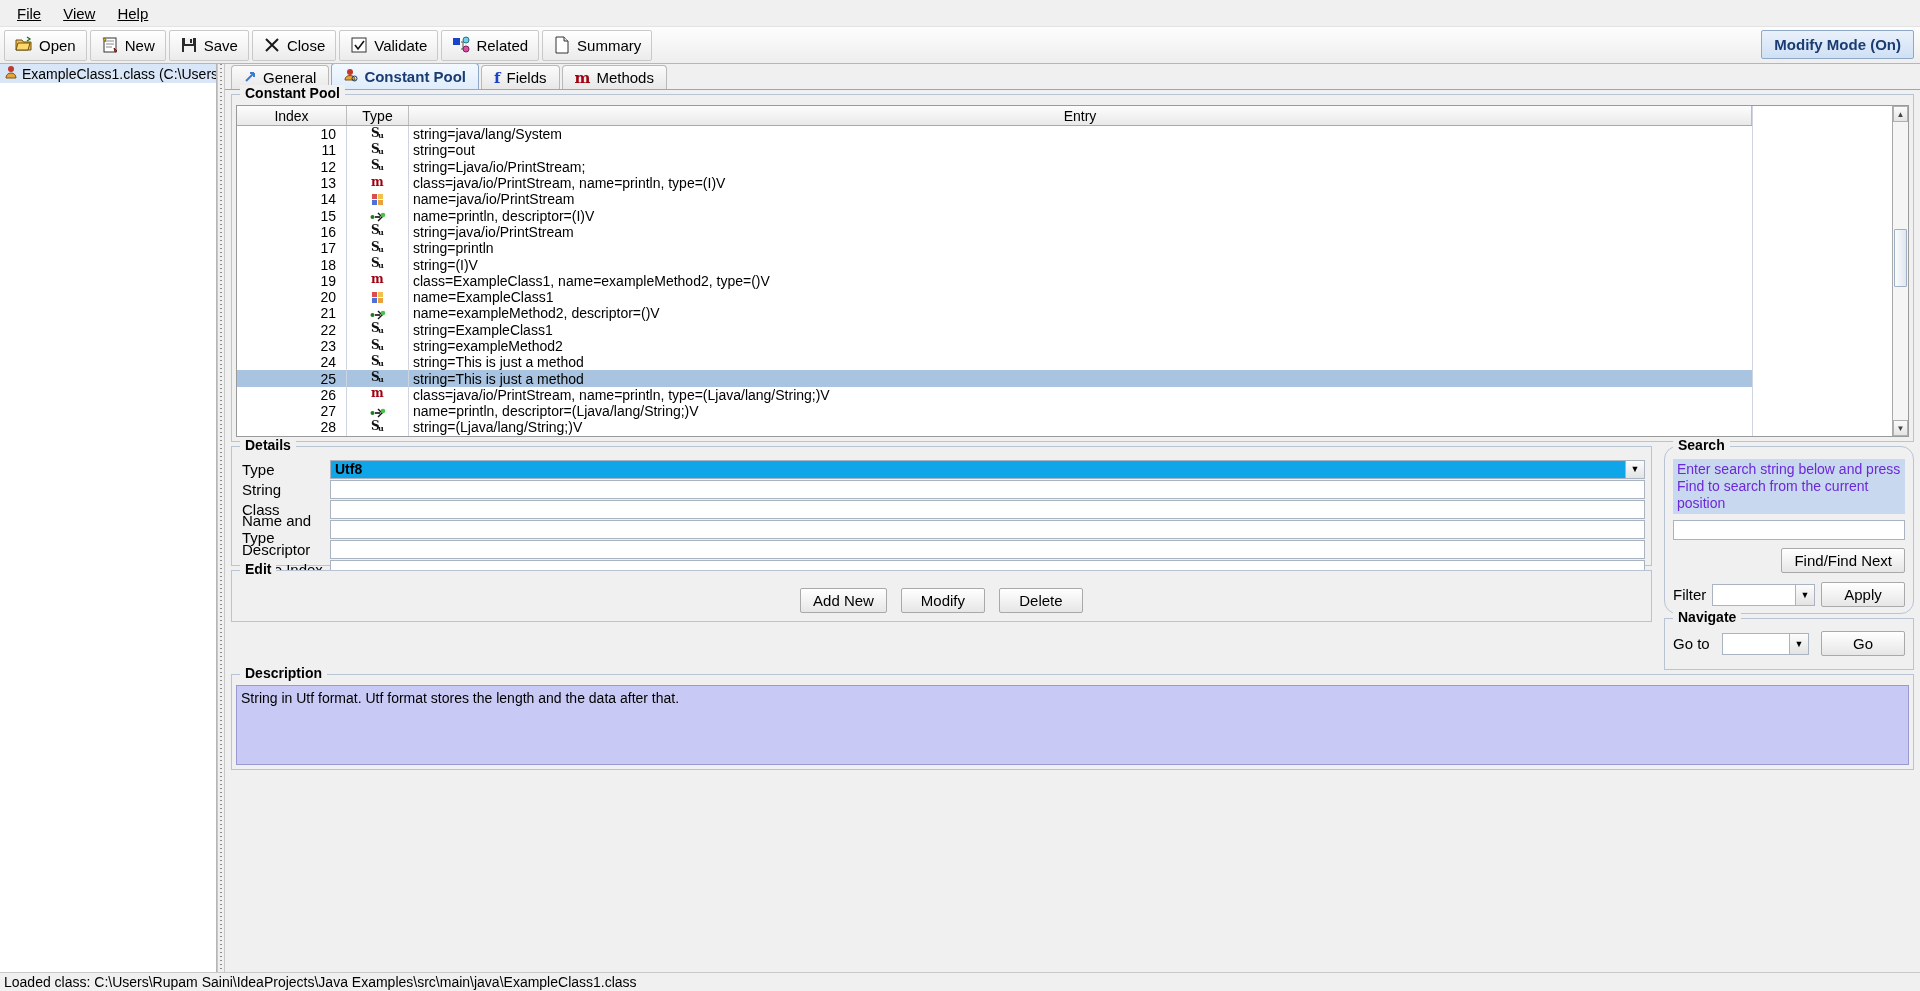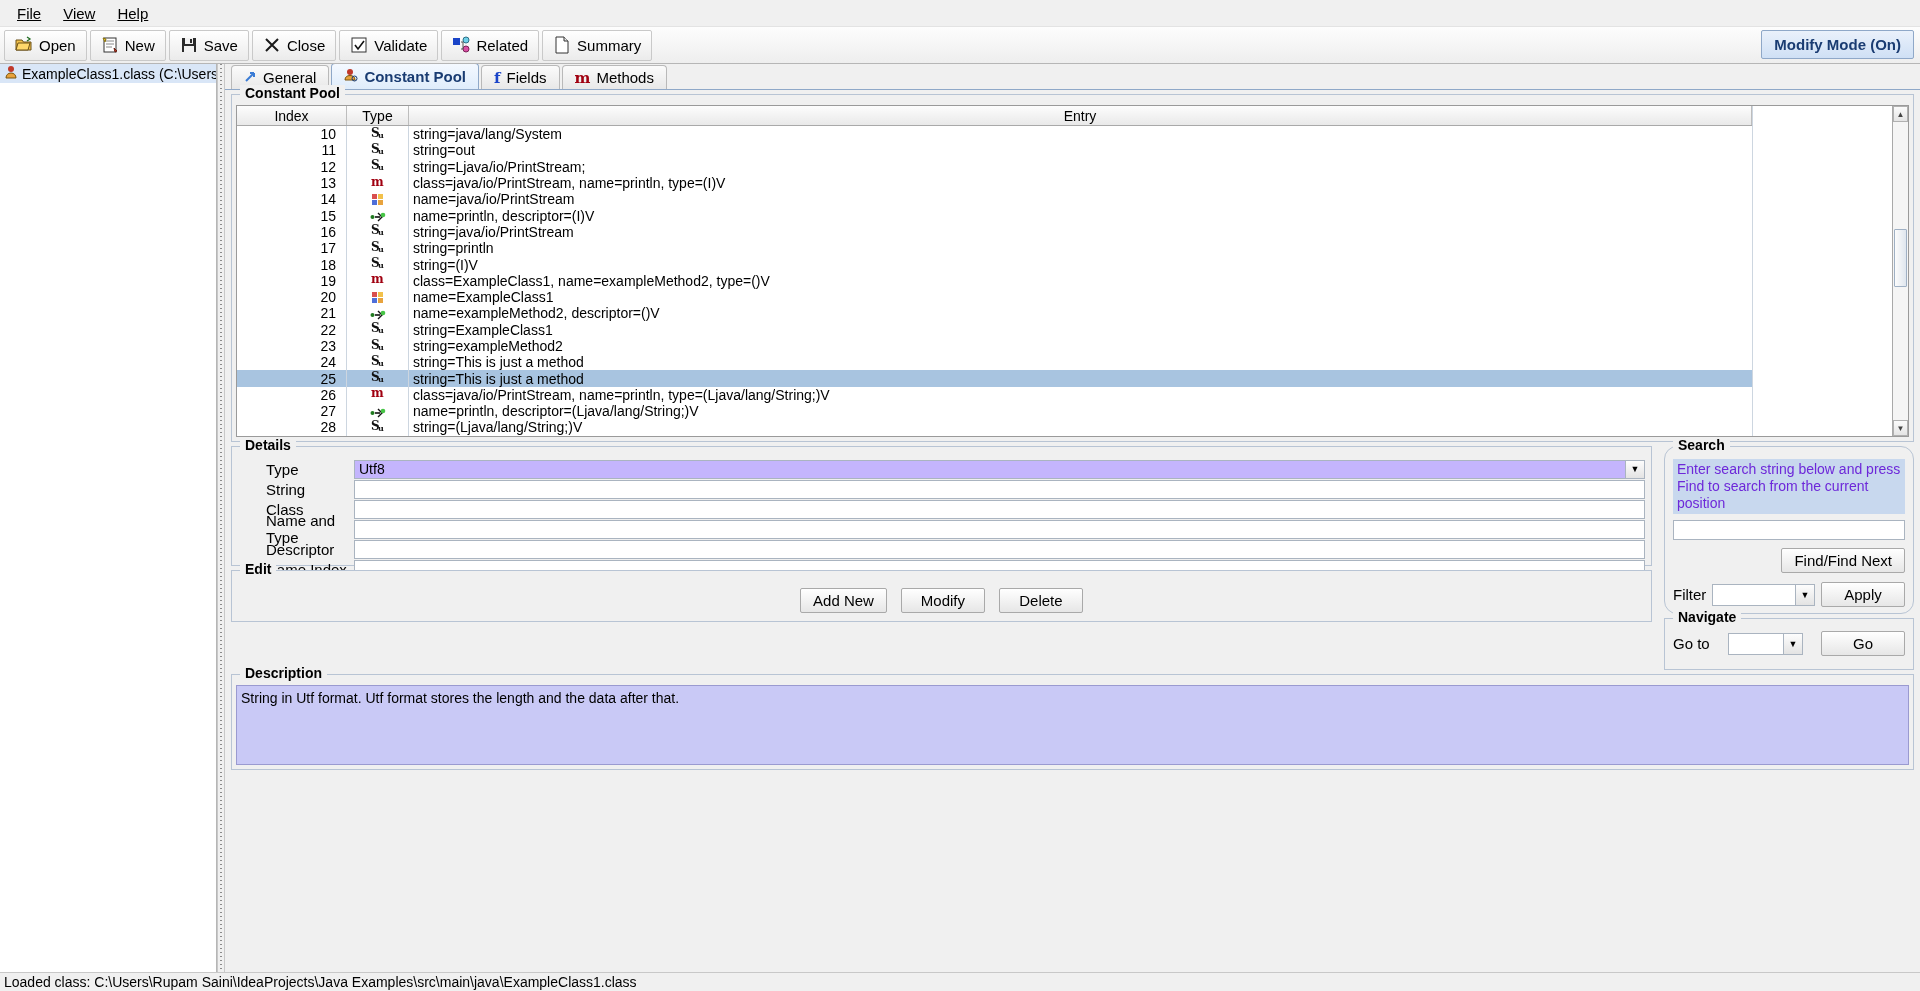--- a/index.html
+++ b/index.html
@@ -240,36 +240,36 @@
   .ic-utf8 { font-weight: bold; font-size: 14px; color: #111; font-family: "DejaVu Serif", serif; letter-spacing:-1px;}
   .ic-method { font-weight: bold; font-size: 14px; color: #a00010; font-family: "DejaVu Serif", serif;}
   .ic-class { display:inline-block; width:13px; height:13px; position:relative; }
   .ic-nt { display:inline-block; width:15px; height:11px; position:relative; }
 
   
   .mid-row { display: flex; }
   .mid-left { flex: 1; min-width: 0; }
   .mid-right { width: 262px; flex: none; }
 
-  .details-group { height: 120px; padding-left: 24px; }
+  .details-group { height: 120px; }
   .details-inner { padding: 12px 6px 4px 6px; }
   .drow { display: flex; align-items: center; height: 20px; }
   .dlabel { width: 92px; font-size: 15px; padding-left: 4px; flex: none; }
   .dfield {
     flex: 1;
     height: 19px;
     background: #fff;
     border: 1px solid #aab4c0;
     font-size: 14px;
     display: flex;
     align-items: center;
     padding-left: 4px;
     position: relative;
   }
-  .dfield.combo { background: #c4b5fd; }
+  .dfield.combo { background: #0ea5e9; font-weight: bold; }
   .combo-arrow {
     position: absolute; right: 0; top: 0; bottom: 0; width: 19px;
     background: linear-gradient(#fdfdfd, #e3e3e3);
     border-left: 1px solid #aab4c0;
     display: flex; align-items: center; justify-content: center;
     font-size: 9px;
   }
 
   
   .edit-group { height: 52px; }
@@ -309,21 +309,21 @@
   .filter-combo {
     flex: 1;
     height: 22px;
     background: #fff;
     border: 1px solid #aab4c0;
     position: relative;
   }
 
   
   .nav-group { height: 52px; }
-  .nav-inner { display: flex; align-items: center; gap: 18px; padding: 12px 8px 0 8px; }
+  .nav-inner { display: flex; align-items: center; gap: 12px; padding: 12px 8px 0 8px; }
   .nav-label { font-size: 15px; }
   .nav-combo {
     flex: 1;
     height: 22px;
     background: #fff;
     border: 1px solid #aab4c0;
     position: relative;
   }
 
   

